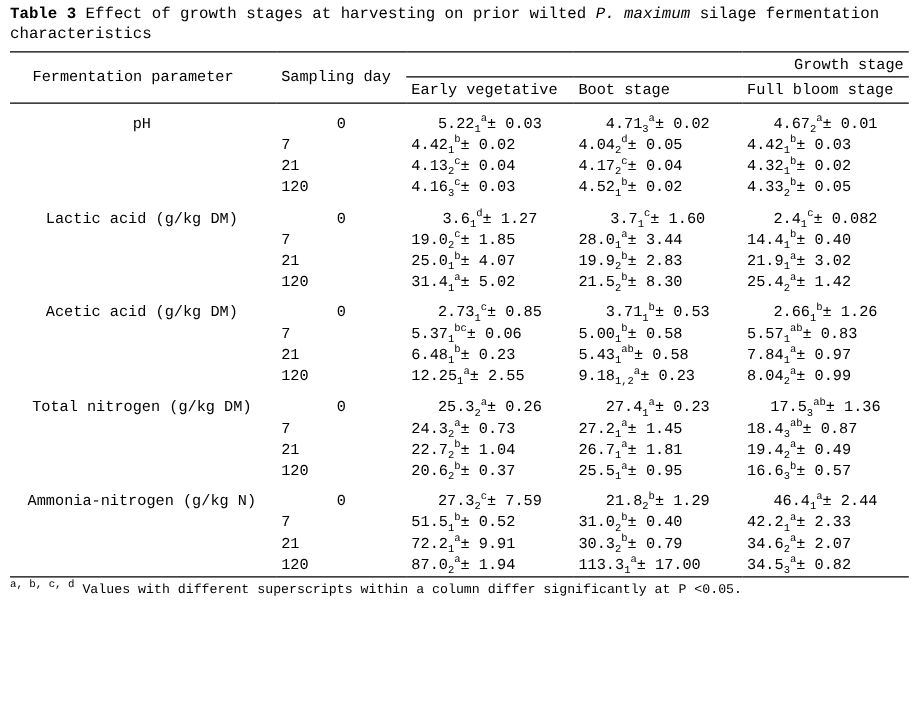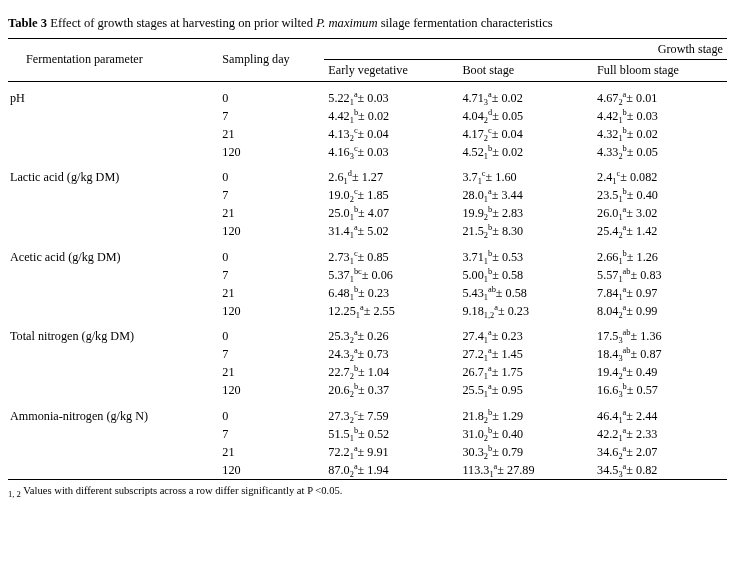--- a/index.html
+++ b/index.html
@@ -12,21 +12,22 @@
     height: 574px;
     font-family: "Liberation Serif", serif;
     color: #000000;
     overflow: hidden;
   }
   .page {
     position: relative;
     width: 735px;
     height: 574px;
     box-sizing: border-box;
-    padding: 14px 8px 0 8px;
+    padding: 2px 8px 0 8px;
+    font-family: Liberation Mono, monospace;
   }
   .caption {
     font-size: 12.6px;
     line-height: 1.25;
     margin: 2px 0 6px 0;
     letter-spacing: 0.0px;
   }
   .caption .lbl { font-weight: bold; }
   .caption .it { font-style: italic; }
 
@@ -54,21 +55,21 @@
   }
 
   tbody td {
     padding: 1.5px 4px;
     vertical-align: top;
     white-space: nowrap;
   }
   td.param { width: 212px; padding-left: 2px; }
   td.day   { width: 104px; }
   td.val   { width: 133px; margin-top: 16px; }
-  .grp-first td { padding-top: 9px; }
+  .grp-first td { padding-top: 9px; text-align: center; }
 
   sub, sup {
     font-size: 8.4px;
     line-height: 0;
   }
   sup { vertical-align: super; }
   sub { vertical-align: sub; }
 
   .footnotes {
     margin-top: 3px;
@@ -127,37 +128,37 @@
         <tr>
           <td class="param"></td>
           <td class="day">120</td>
           <td class="val"><span>4.16</span><sub>3</sub><sup>c</sup><span>± 0.03</span></td>
           <td class="val"><span>4.52</span><sub>1</sub><sup>b</sup><span>± 0.02</span></td>
           <td class="val"><span>4.33</span><sub>2</sub><sup>b</sup><span>± 0.05</span></td>
         </tr>
         <tr class="grp-first">
           <td class="param">Lactic acid (g/kg DM)</td>
           <td class="day">0</td>
-          <td class="val"><span>2.6</span><sub>1</sub><sup>d</sup><span>± 1.27</span></td>
+          <td class="val"><span>3.6</span><sub>1</sub><sup>d</sup><span>± 1.27</span></td>
           <td class="val"><span>3.7</span><sub>1</sub><sup>c</sup><span>± 1.60</span></td>
           <td class="val"><span>2.4</span><sub>1</sub><sup>c</sup><span>± 0.082</span></td>
         </tr>
         <tr>
           <td class="param"></td>
           <td class="day">7</td>
           <td class="val"><span>19.0</span><sub>2</sub><sup>c</sup><span>± 1.85</span></td>
           <td class="val"><span>28.0</span><sub>1</sub><sup>a</sup><span>± 3.44</span></td>
-          <td class="val"><span>23.5</span><sub>1</sub><sup>b</sup><span>± 0.40</span></td>
+          <td class="val"><span>14.4</span><sub>1</sub><sup>b</sup><span>± 0.40</span></td>
         </tr>
         <tr>
           <td class="param"></td>
           <td class="day">21</td>
           <td class="val"><span>25.0</span><sub>1</sub><sup>b</sup><span>± 4.07</span></td>
           <td class="val"><span>19.9</span><sub>2</sub><sup>b</sup><span>± 2.83</span></td>
-          <td class="val"><span>26.0</span><sub>1</sub><sup>a</sup><span>± 3.02</span></td>
+          <td class="val"><span>21.9</span><sub>1</sub><sup>a</sup><span>± 3.02</span></td>
         </tr>
         <tr>
           <td class="param"></td>
           <td class="day">120</td>
           <td class="val"><span>31.4</span><sub>1</sub><sup>a</sup><span>± 5.02</span></td>
           <td class="val"><span>21.5</span><sub>2</sub><sup>b</sup><span>± 8.30</span></td>
           <td class="val"><span>25.4</span><sub>2</sub><sup>a</sup><span>± 1.42</span></td>
         </tr>
         <tr class="grp-first">
           <td class="param">Acetic acid (g/kg DM)</td>
@@ -198,21 +199,21 @@
           <td class="param"></td>
           <td class="day">7</td>
           <td class="val"><span>24.3</span><sub>2</sub><sup>a</sup><span>± 0.73</span></td>
           <td class="val"><span>27.2</span><sub>1</sub><sup>a</sup><span>± 1.45</span></td>
           <td class="val"><span>18.4</span><sub>3</sub><sup>ab</sup><span>± 0.87</span></td>
         </tr>
         <tr>
           <td class="param"></td>
           <td class="day">21</td>
           <td class="val"><span>22.7</span><sub>2</sub><sup>b</sup><span>± 1.04</span></td>
-          <td class="val"><span>26.7</span><sub>1</sub><sup>a</sup><span>± 1.75</span></td>
+          <td class="val"><span>26.7</span><sub>1</sub><sup>a</sup><span>± 1.81</span></td>
           <td class="val"><span>19.4</span><sub>2</sub><sup>a</sup><span>± 0.49</span></td>
         </tr>
         <tr>
           <td class="param"></td>
           <td class="day">120</td>
           <td class="val"><span>20.6</span><sub>2</sub><sup>b</sup><span>± 0.37</span></td>
           <td class="val"><span>25.5</span><sub>1</sub><sup>a</sup><span>± 0.95</span></td>
           <td class="val"><span>16.6</span><sub>3</sub><sup>b</sup><span>± 0.57</span></td>
         </tr>
         <tr class="grp-first">
@@ -233,23 +234,23 @@
           <td class="param"></td>
           <td class="day">21</td>
           <td class="val"><span>72.2</span><sub>1</sub><sup>a</sup><span>± 9.91</span></td>
           <td class="val"><span>30.3</span><sub>2</sub><sup>b</sup><span>± 0.79</span></td>
           <td class="val"><span>34.6</span><sub>2</sub><sup>a</sup><span>± 2.07</span></td>
         </tr>
         <tr class="rule-bot">
           <td class="param"></td>
           <td class="day">120</td>
           <td class="val"><span>87.0</span><sub>2</sub><sup>a</sup><span>± 1.94</span></td>
-          <td class="val"><span>113.3</span><sub>1</sub><sup>a</sup><span>± 27.89</span></td>
+          <td class="val"><span>113.3</span><sub>1</sub><sup>a</sup><span>± 17.00</span></td>
           <td class="val"><span>34.5</span><sub>3</sub><sup>a</sup><span>± 0.82</span></td>
         </tr>
       </tbody>
   </table>
 
   <div class="footnotes">
-    <div><sub class="fn-mark">1, 2</sub><span> Values with different subscripts across a row differ significantly at P &lt;0.05.</span></div>
+    <div><sup class="fn-mark">a, b, c, d</sup><span> Values with different superscripts within a column differ significantly at P &lt;0.05.</span></div>
   </div>
 
 </div>
 
 </body></html>

